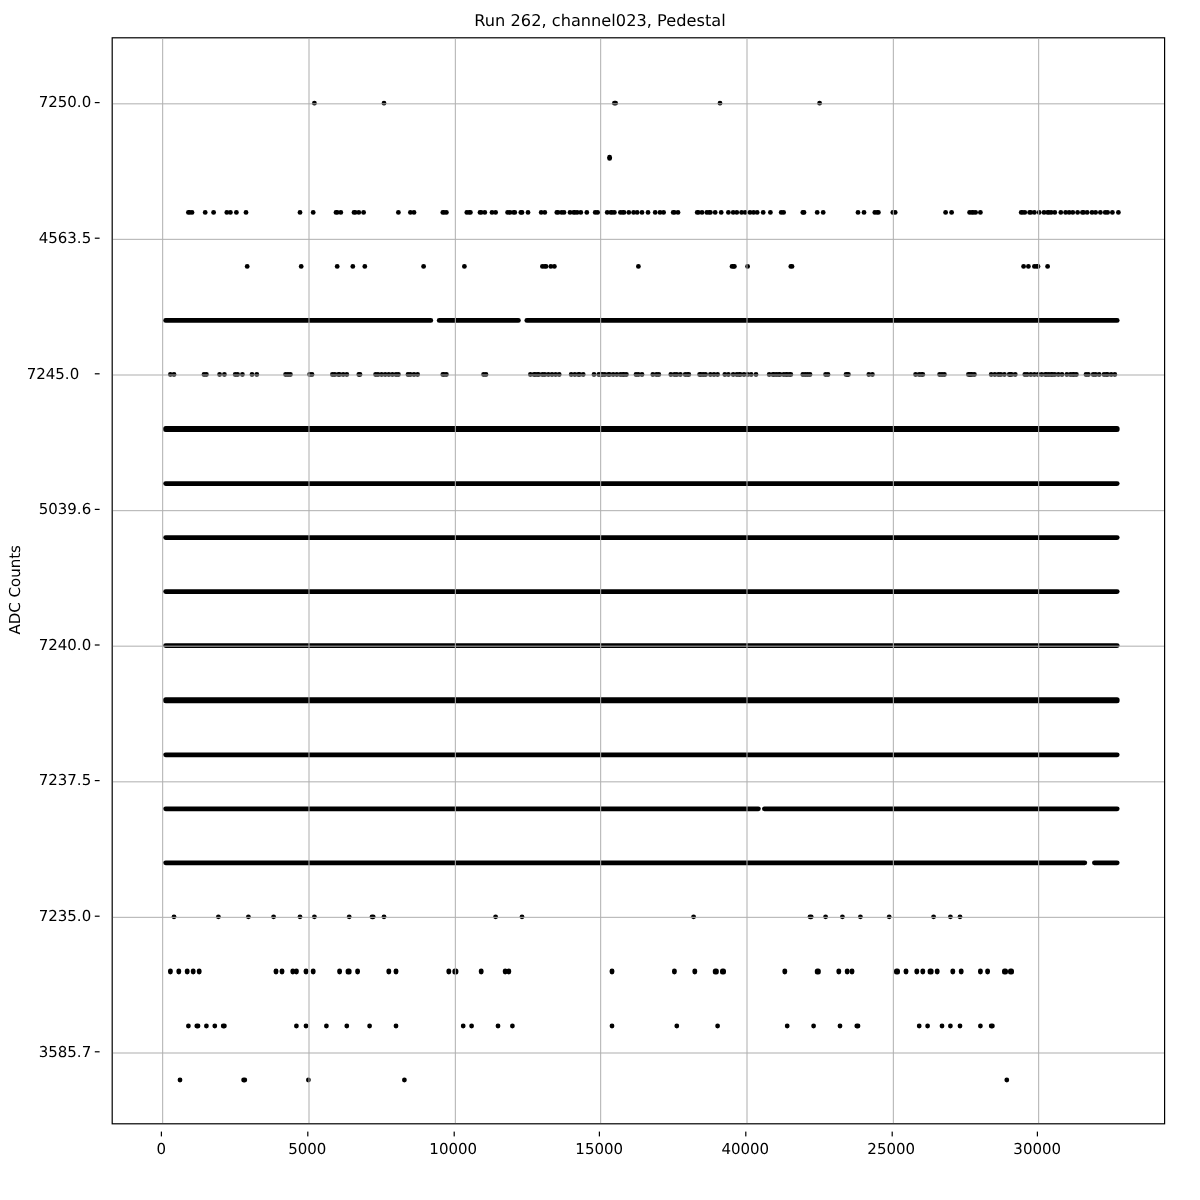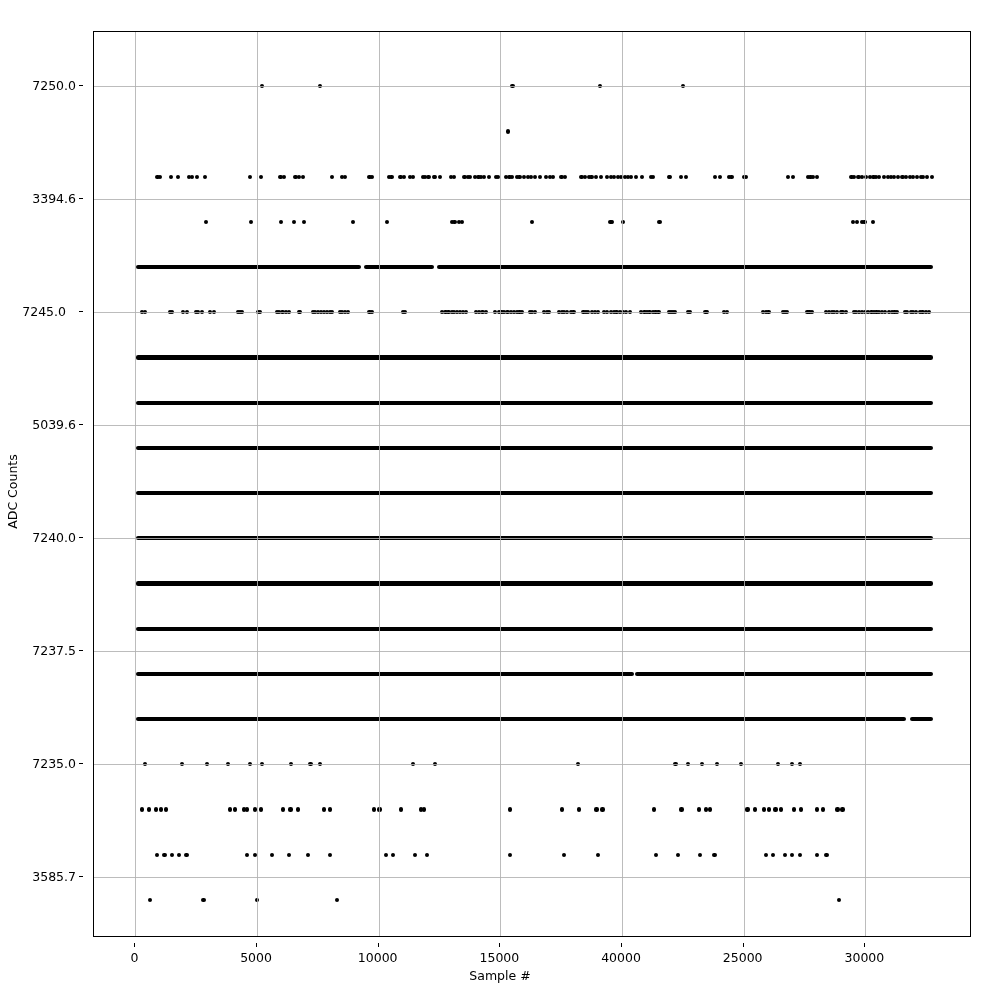--- a/index.html
+++ b/index.html
@@ -170,20 +170,21 @@
     margin-top: -2.1px;
     background: #000000;
     border-radius: 2.1px;
   }
 </style>
 </head>
 <body>
 
 <div id="figure">
 
+  <div id="chart-title">Run 262, channel023, Pedestal</div>
 
   <div id="plot-area">
 
     <div class="dot" style="left: 167.9px; top: 54.24px;"></div>
       <div class="dot" style="left: 226.3px; top: 54.24px;"></div>
       <div class="dot" style="left: 418.533px; top: 54.24px;"></div>
       <div class="dot" style="left: 506.133px; top: 54.24px;"></div>
       <div class="dot" style="left: 588.867px; top: 54.24px;"></div>
       <div class="dot" style="left: 413.667px; top: 99.44px;"></div>
       <div class="dot" style="left: 63.5633px; top: 144.64px;"></div>
@@ -605,21 +606,21 @@
       <div class="tick-label-y" style="top: 732.24px; right: 10px;">7235.0</div>
       <div class="tick-mark-y" style="top: 732.24px; right: 3px;"></div>
       <div class="tick-label-y" style="top: 619.24px; right: 10px;">7237.5</div>
       <div class="tick-mark-y" style="top: 619.24px; right: 3px;"></div>
       <div class="tick-label-y" style="top: 506.24px; right: 10px;">7240.0</div>
       <div class="tick-mark-y" style="top: 506.24px; right: 3px;"></div>
       <div class="tick-label-y" style="top: 393.24px; right: 10px;">5039.6</div>
       <div class="tick-mark-y" style="top: 393.24px; right: 3px;"></div>
       <div class="tick-label-y" style="top: 280.24px; right: 20px;">7245.0</div>
       <div class="tick-mark-y" style="top: 280.24px; right: 3px;"></div>
-      <div class="tick-label-y" style="top: 167.24px; right: 10px;">3394.6</div>
+      <div class="tick-label-y" style="top: 167.24px; right: 10px;">4563.5</div>
       <div class="tick-mark-y" style="top: 167.24px; right: 3px;"></div>
       <div class="tick-label-y" style="top: 54.24px; right: 10px;">7250.0</div>
       <div class="tick-mark-y" style="top: 54.24px; right: 3px;"></div>
     </div>
   <div id="x-tick-wrap">
       <div class="tick-label-x" style="left: 41.3667px; top: 7px;">0</div>
       <div class="tick-mark-x" style="left: 41.3667px;"></div>
       <div class="tick-label-x" style="left: 163.033px; top: 7px;">5000</div>
       <div class="tick-mark-x" style="left: 163.033px;"></div>
       <div class="tick-label-x" style="left: 284.7px; top: 7px;">10000</div>
@@ -628,15 +629,14 @@
       <div class="tick-mark-x" style="left: 406.367px;"></div>
       <div class="tick-label-x" style="left: 528.033px; top: 7px;">40000</div>
       <div class="tick-mark-x" style="left: 528.033px;"></div>
       <div class="tick-label-x" style="left: 649.7px; top: 7px;">25000</div>
       <div class="tick-mark-x" style="left: 649.7px;"></div>
       <div class="tick-label-x" style="left: 771.367px; top: 7px;">30000</div>
       <div class="tick-mark-x" style="left: 771.367px;"></div>
     </div>
 
   <div id="y-axis-label">ADC Counts</div>
-  <div id="x-axis-label">Sample #</div>
 
 </div>
 
 </body></html>

